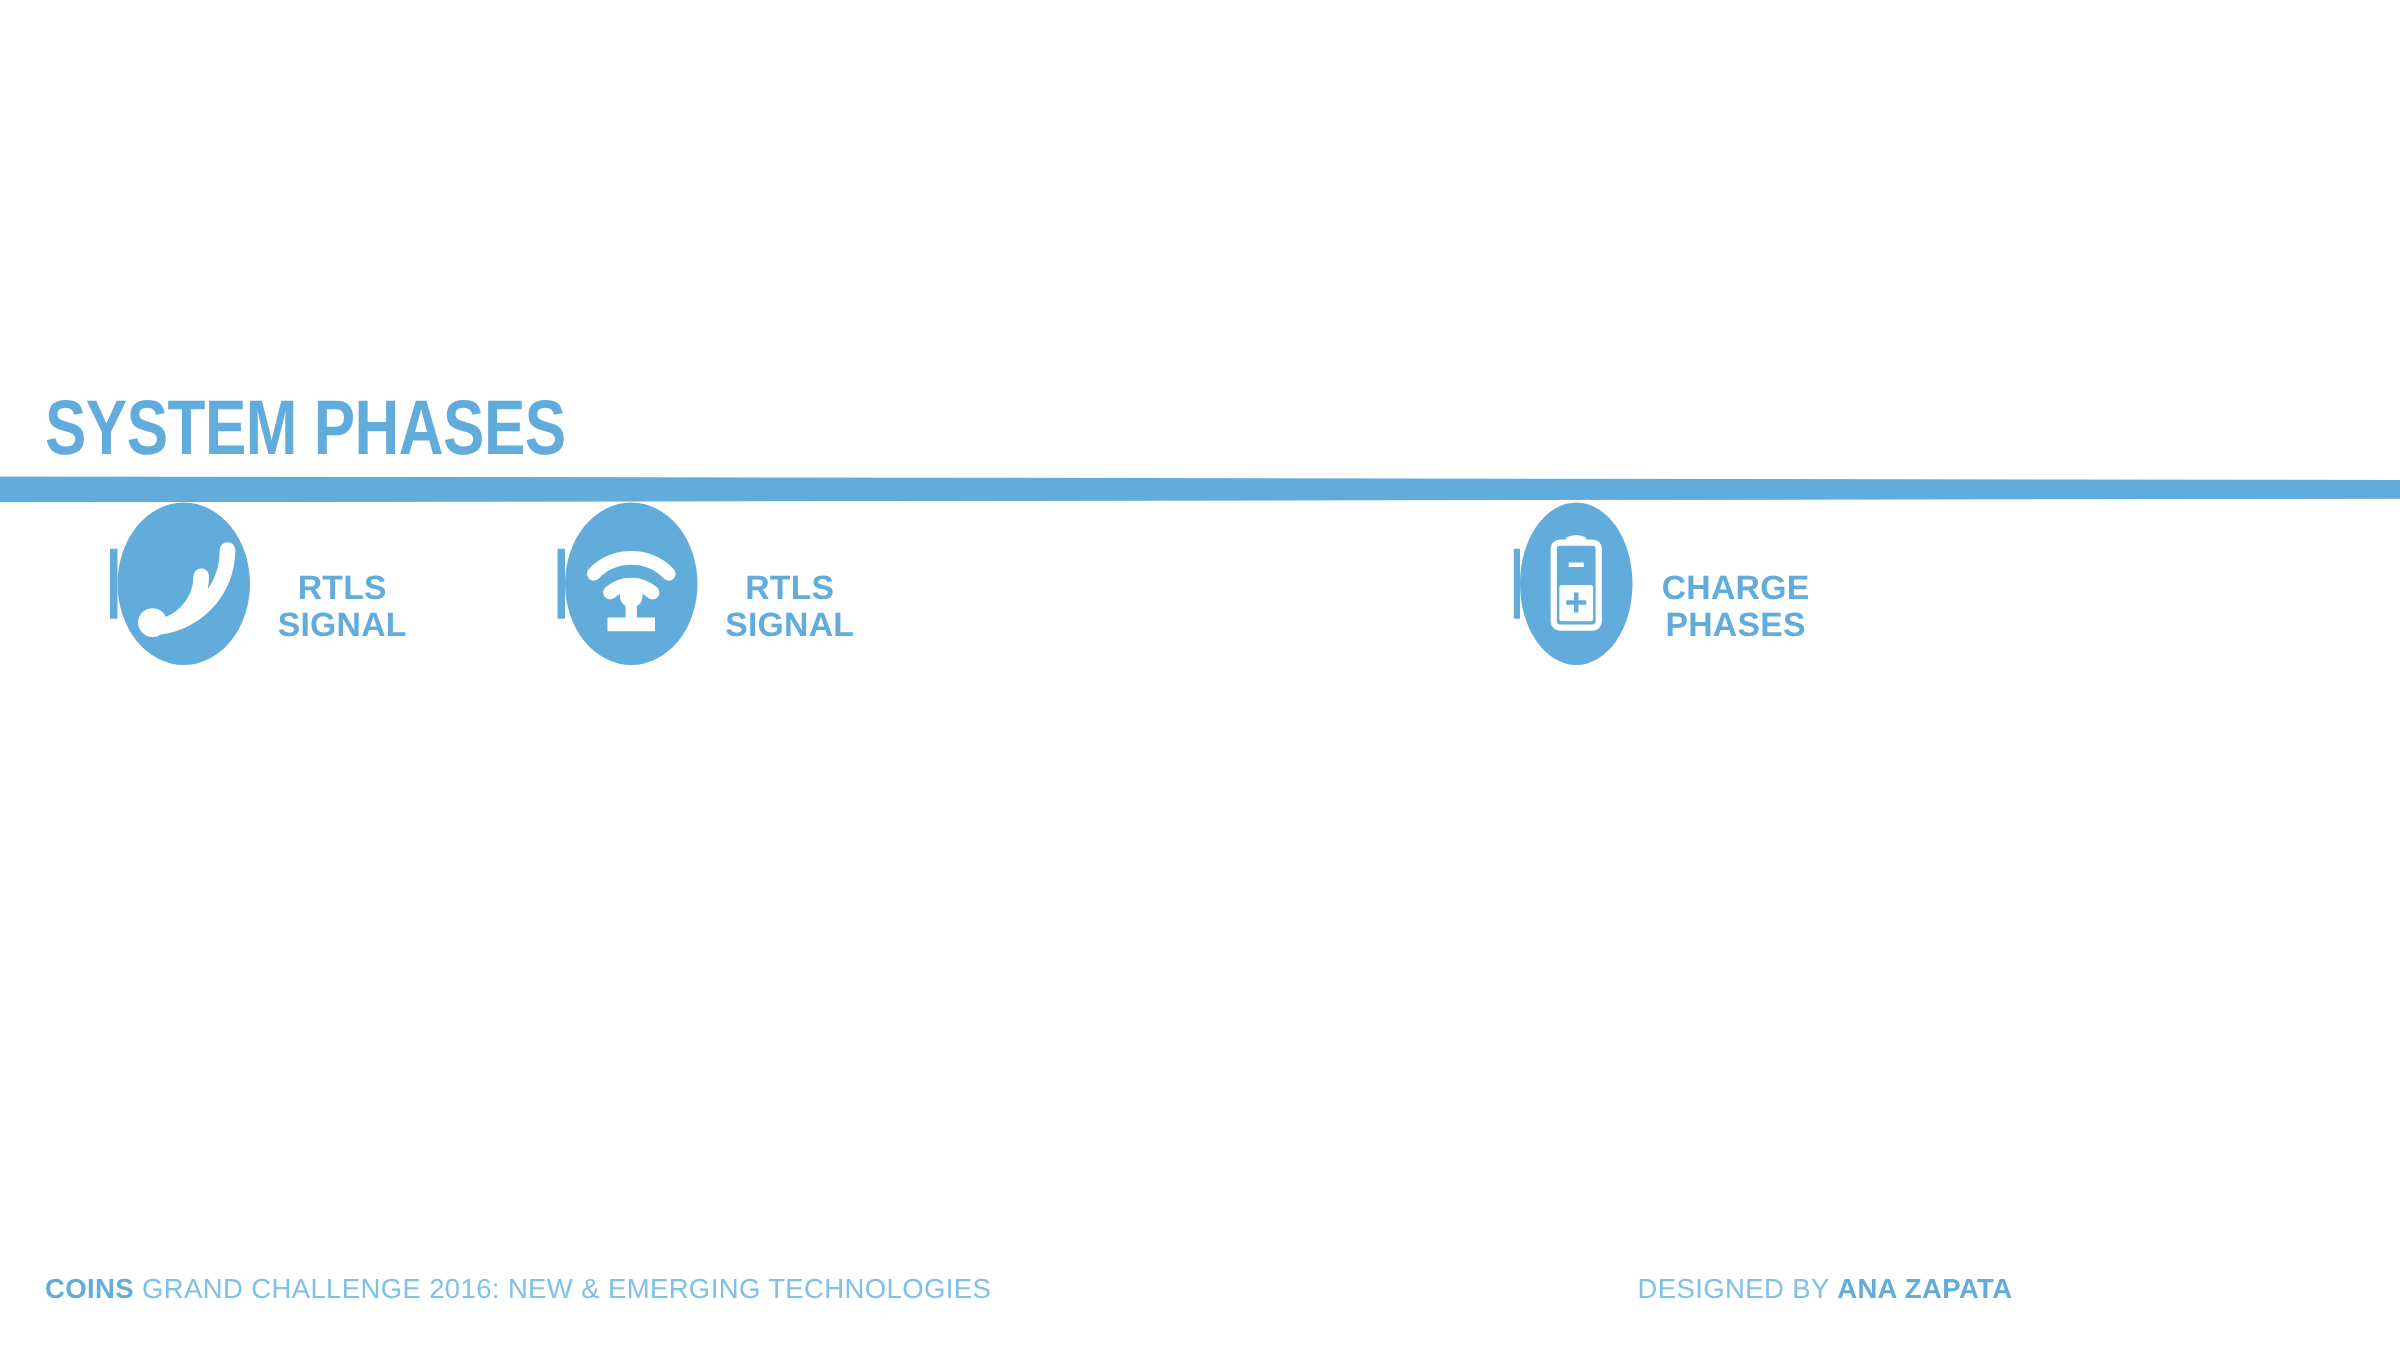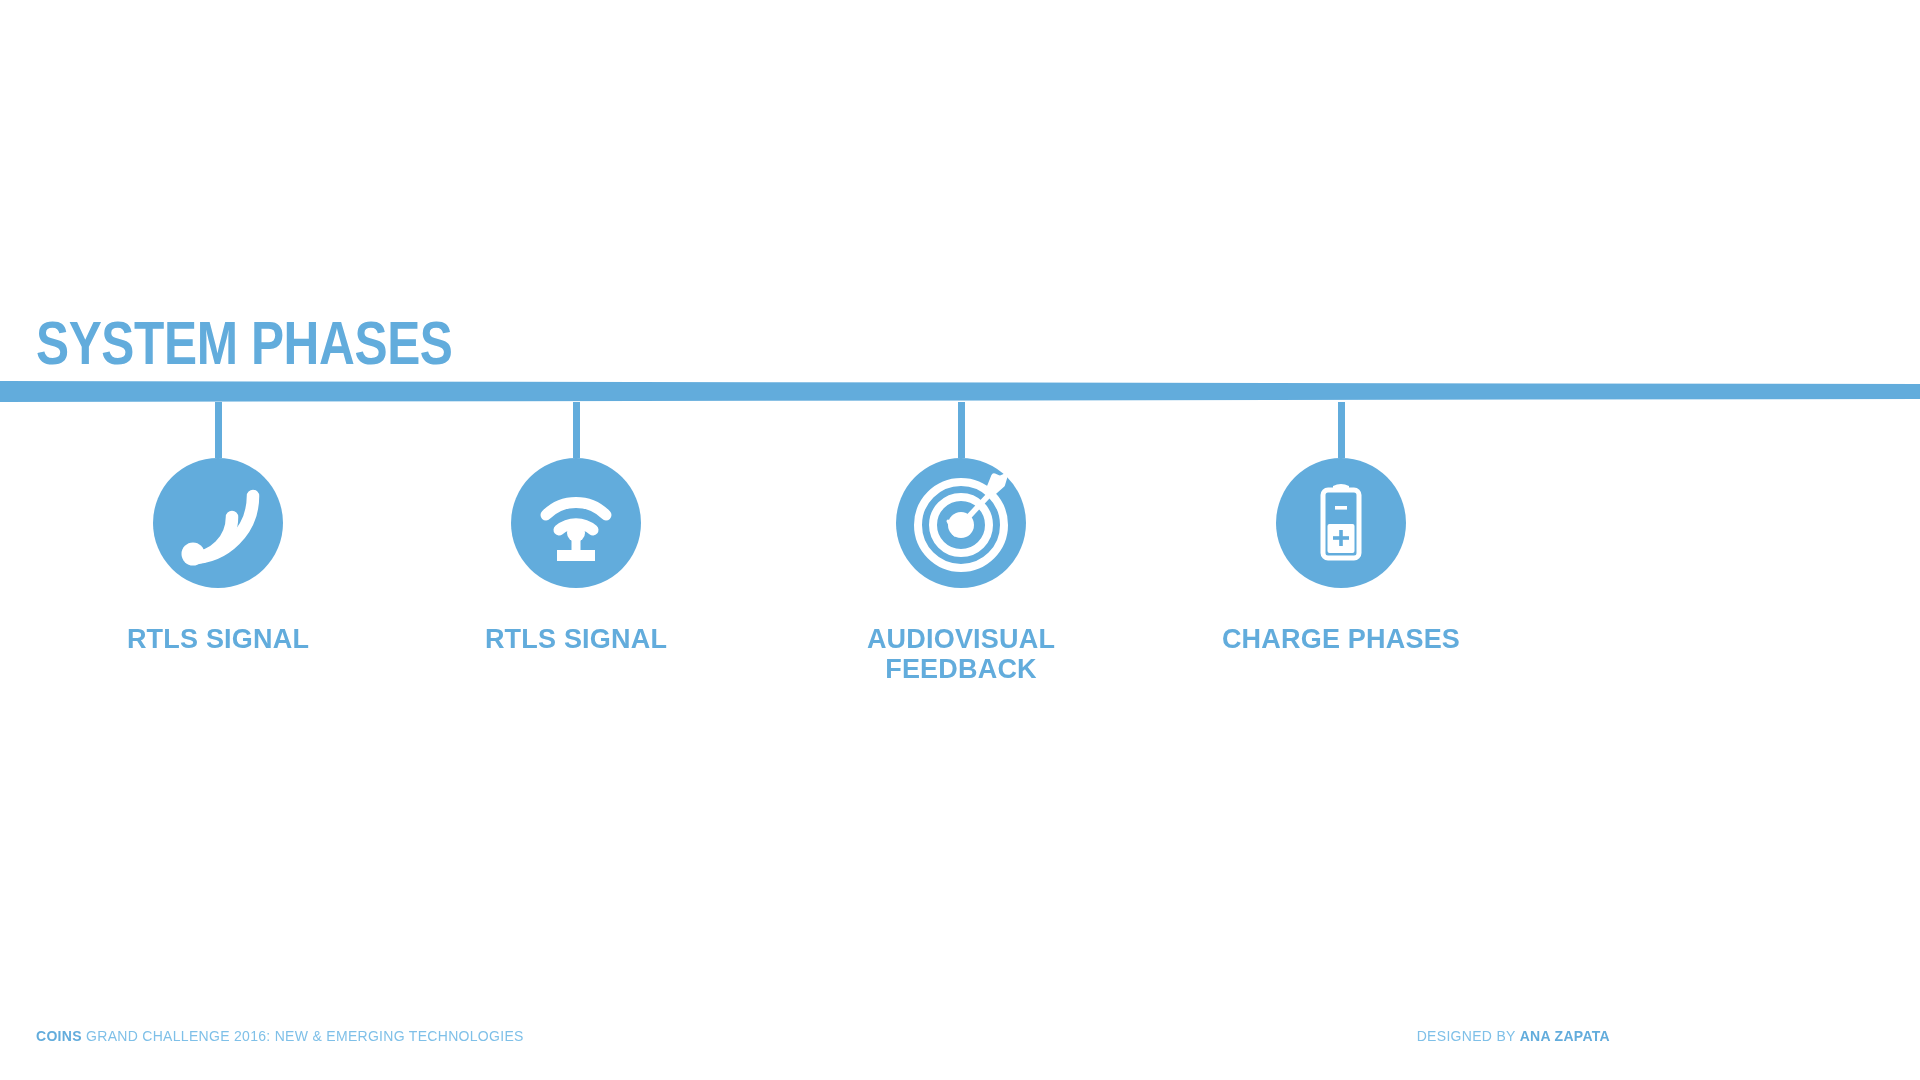--- a/index.html
+++ b/index.html
@@ -41,21 +41,21 @@
     clip-path: polygon(0 0, 100% 3px, 100% 18px, 0 21px);
   }
 
   
   .phase-node {
     position:absolute;
     top:402px;
     width:260px;
     margin-left:-130px;
     display:flex;
-    flex-direction:column;
+    flex-direction:row;
     align-items:center;
   }
   .stem {
     width:7px;
     height:56px;
     background:#62ACDC;
   }
   .icon-circle {
     width:130px; height:130px;
     border-radius:50%;
@@ -77,21 +77,21 @@
     line-height:1.12;
     letter-spacing:0.2px;
     white-space:pre-line;
     font-family:"Liberation Sans", sans-serif;
   }
 
   
   #footer-left, #footer-right {
     position:absolute;
     bottom:36px;
-    font-size:14px;
+    font-size:22px;
     color:#7FC0E8;
     letter-spacing:0.3px;
     white-space:nowrap;
     font-family:"Liberation Sans", sans-serif;
   }
   #footer-left  { left:36px; }
   #footer-right { right:36px; }
   .strong { font-weight:bold; color:#62ACDC; }
 </style>
 </head>
@@ -130,43 +130,20 @@
           </g>
           <circle cx="42" cy="52" r="9" fill="#ffffff"></circle>
           <rect x="37.5" y="52" width="9" height="22" fill="#ffffff"></rect>
           <rect x="23" y="69" width="38" height="11" fill="#ffffff"></rect>
         </svg>
       </span>
     </div>
     <div class="phase-label">RTLS SIGNAL</div>
   </div>
 
-  <div class="phase-node" style="left:961px">
-    <div class="stem"></div>
-    <div class="icon-circle">
-      <span style="position:relative;display:block;width:100px;height:100px;">
-        <svg width="100" height="100" viewBox="0 0 100 100" style="position:absolute;left:0;top:0;">
-          <g fill="none" stroke="#ffffff" stroke-width="8">
-            <circle cx="50" cy="52" r="43"></circle>
-            <circle cx="50" cy="52" r="28"></circle>
-          </g>
-          <circle cx="50" cy="52" r="13" fill="#ffffff"></circle>
-
-          <g stroke="#ffffff" stroke-width="5.5" fill="none" stroke-linecap="round" stroke-linejoin="round">
-            <line x1="48" y1="54" x2="92" y2="7"></line>
-            <path d="M92 7 L83 3 L79 13 Z" fill="#ffffff"></path>
-            <path d="M78 14 L86 6 L95 2 L92 12 L83 20 Z" fill="#ffffff" stroke-width="4"></path>
-            <path d="M47 55 L37 48 L44 62 Z" fill="#ffffff" stroke-width="3"></path>
-          </g>
-        </svg>
-      </span>
-    </div>
-    <div class="phase-label">AUDIOVISUAL
-FEEDBACK</div>
-  </div>
 
   <div class="phase-node" style="left:1341px">
     <div class="stem"></div>
     <div class="icon-circle">
       <span>
         <svg width="64" height="86" viewBox="0 0 64 86">
           <path d="M24 6 q8 -4 16 0 v4 h-16 z" fill="#ffffff"></path>
           <rect x="14" y="10" width="36" height="68" rx="5" ry="5" fill="none" stroke="#ffffff" stroke-width="5"></rect>
           <rect x="18.5" y="44" width="27" height="29" rx="2" ry="2" fill="#ffffff"></rect>
           <rect x="26" y="26" width="12" height="3.6" fill="#ffffff"></rect>

